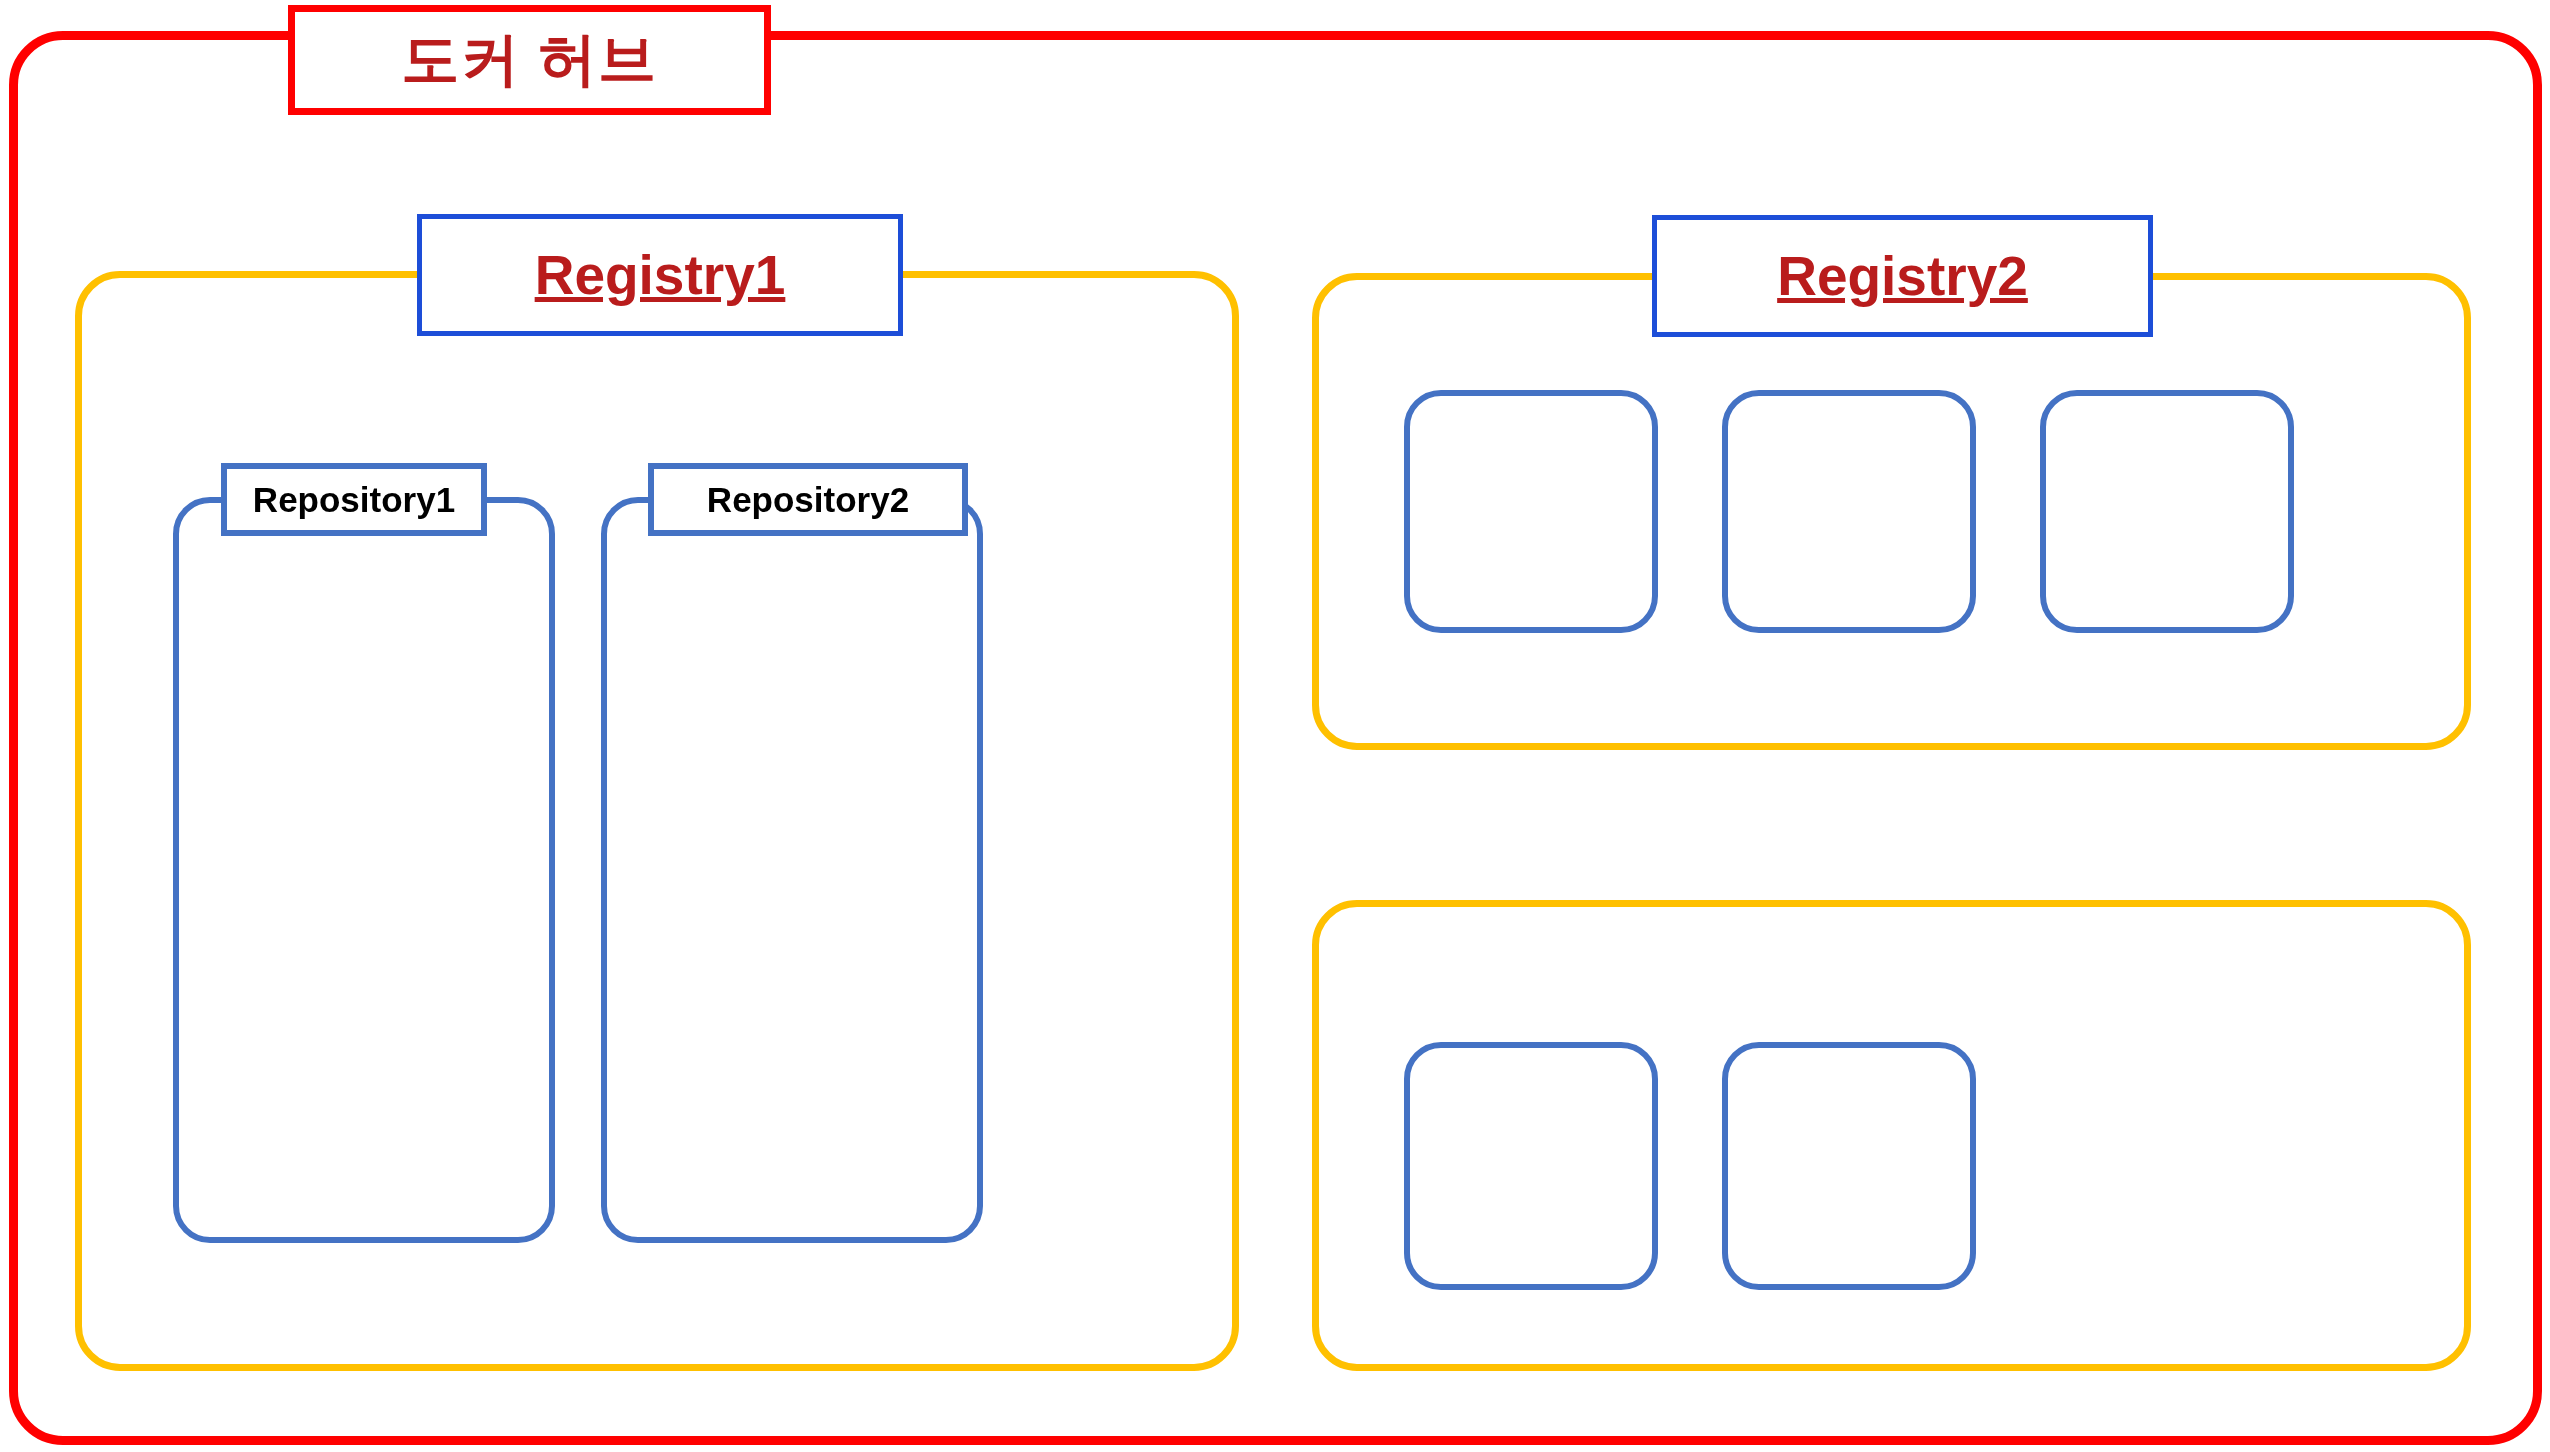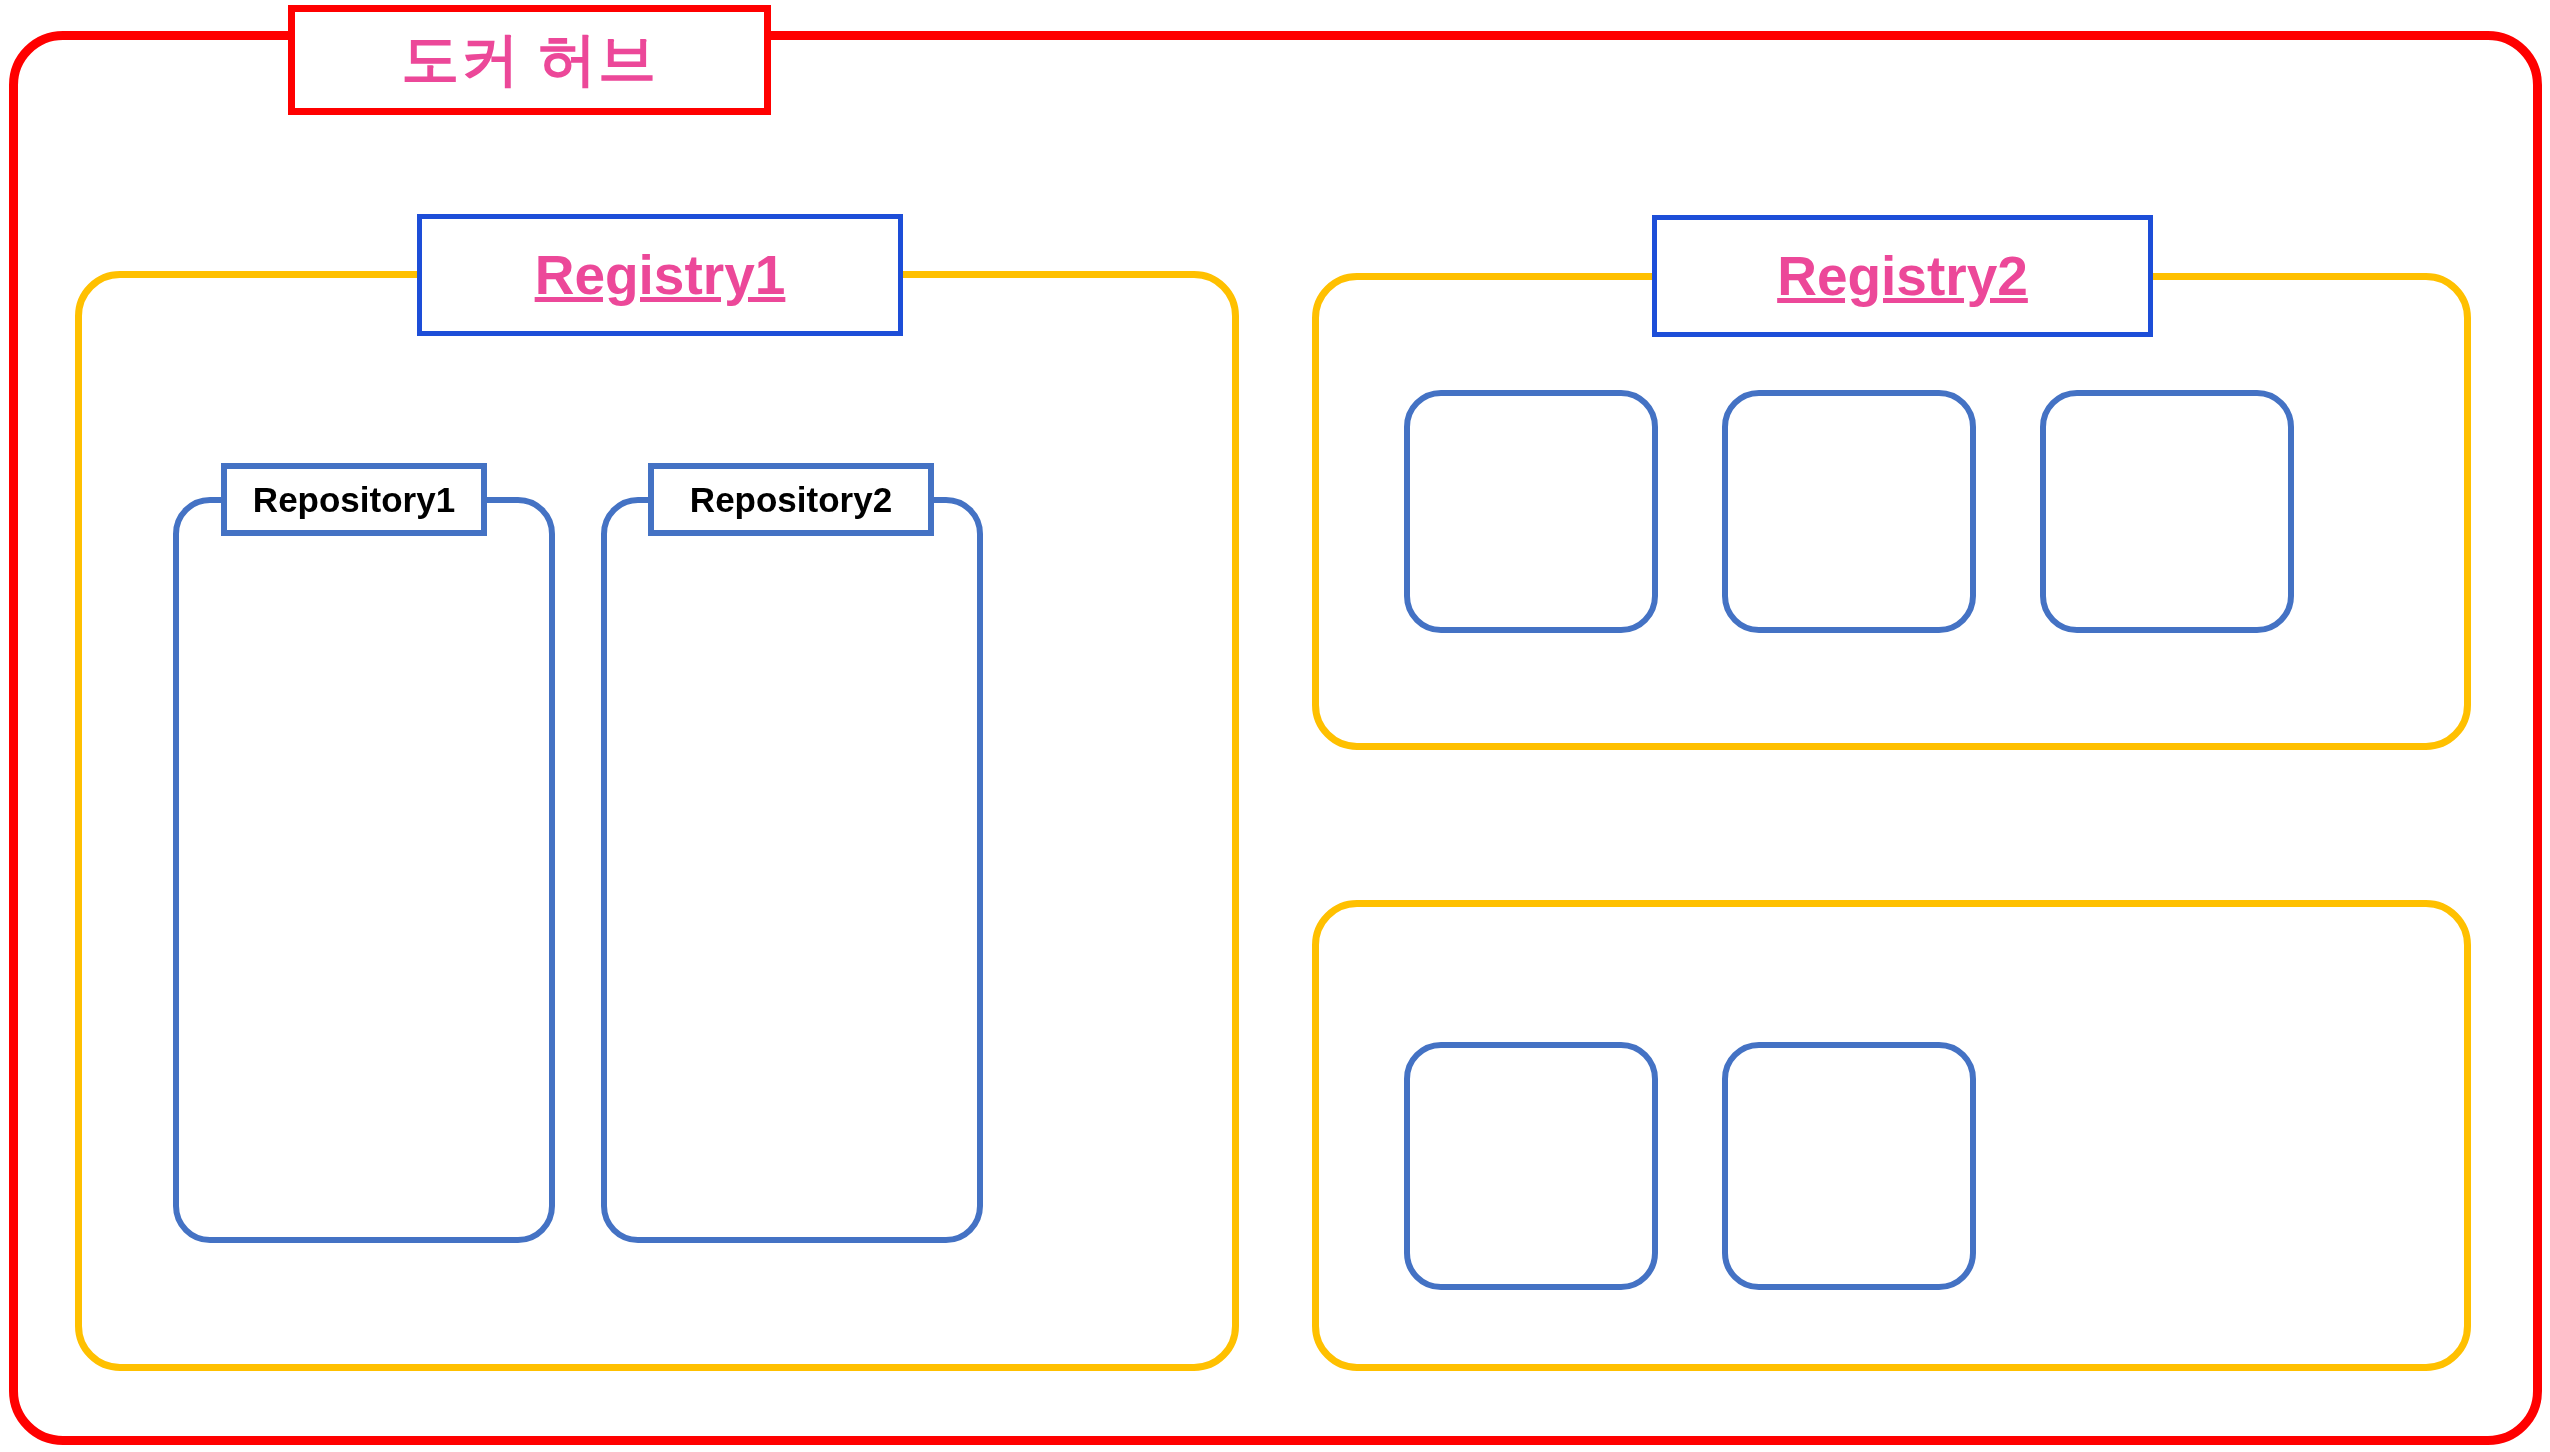--- a/index.html
+++ b/index.html
@@ -63,21 +63,21 @@
   }
 
   
   .label-box {
     position: absolute;
     box-sizing: border-box;
     background: #FFFFFF;
     display: flex;
     align-items: center;
     justify-content: center;
-    color: #ec4899;
+    color: #b91c1c;
     white-space: nowrap;
     z-index: 5;
   }
 
   .hub-label {
     left: 288px;
     top: 5.2px;
     width: 483px;
     height: 110px;
     border: 7.8px solid #FF0000;
@@ -146,21 +146,21 @@
     z-index: 5;
   }
   .repo1-label {
     left: 221px;
     top: 463px;
     width: 266px;
   }
   .repo2-label {
     left: 648px;
     top: 463px;
-    width: 286px;
+    width: 320px;
   }
 
   
   .image-box {
     position: absolute;
     box-sizing: border-box;
     border: 6.1px solid #4472C4;
     border-radius: 37px;
     background: transparent;
   }

